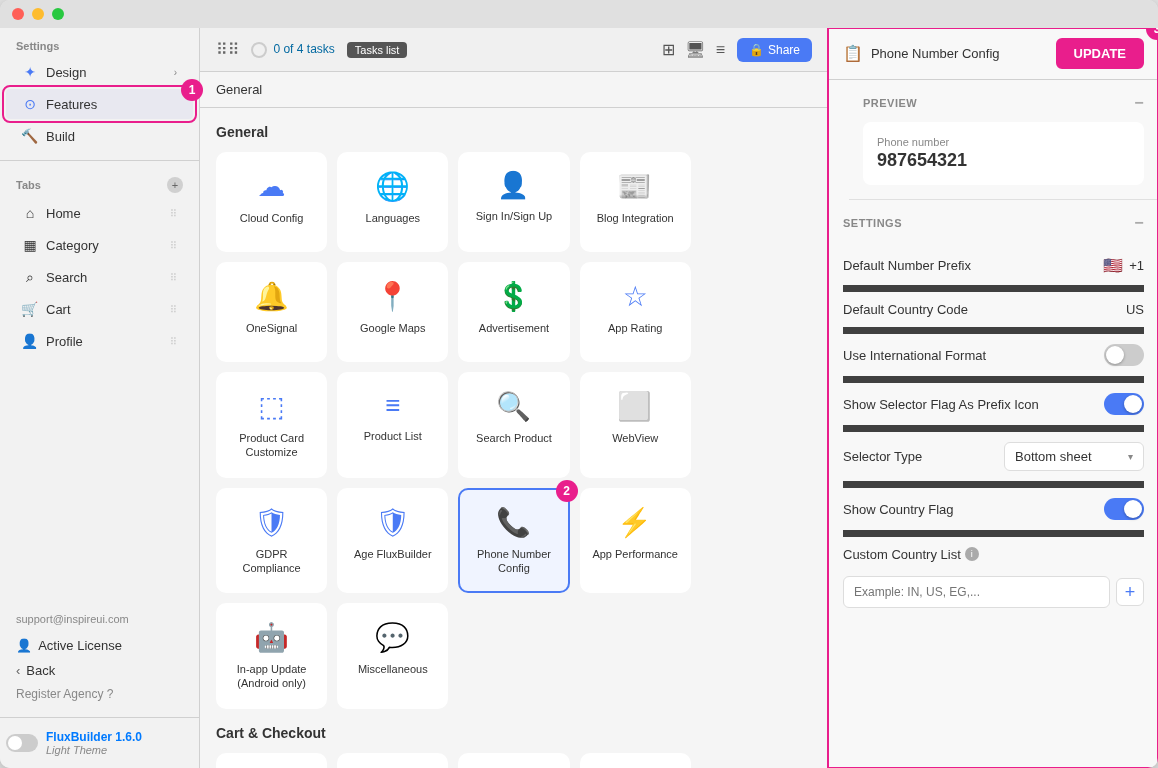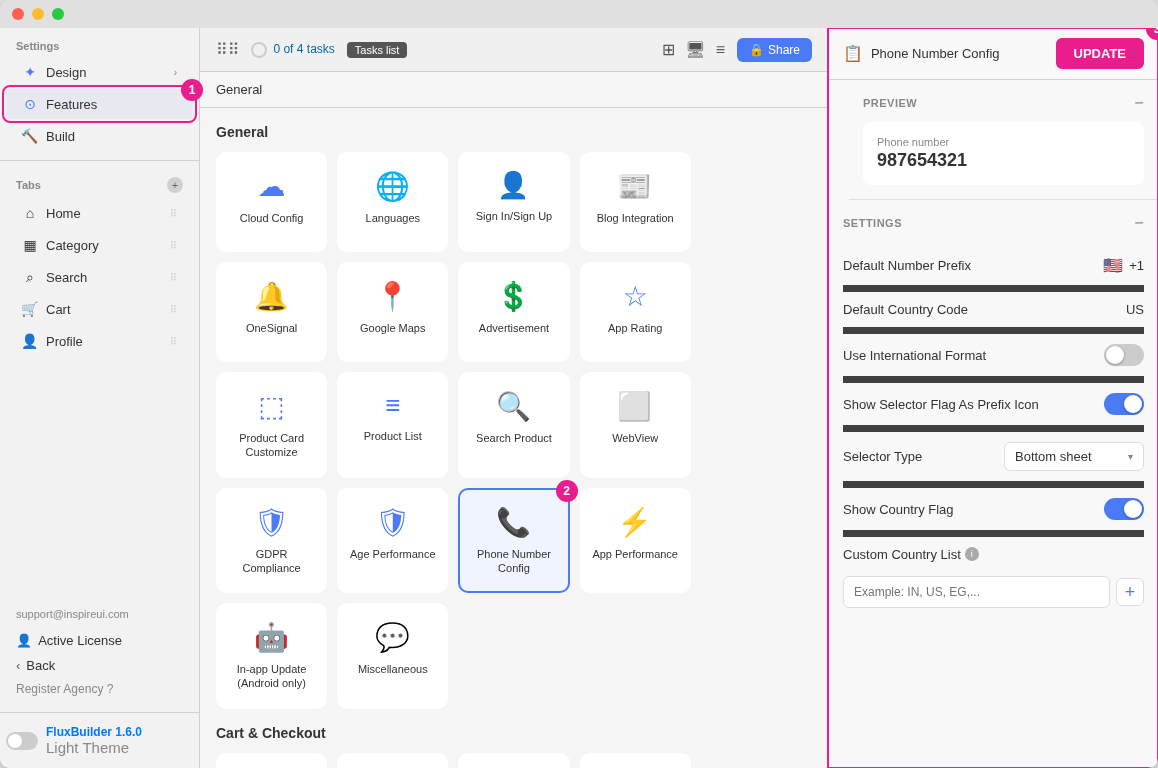--- a/index.html
+++ b/index.html
@@ -38,21 +38,21 @@
     .sidebar-link { display: flex; align-items: center; gap: 6px; font-size: 13px; color: #333; padding: 5px 0; cursor: pointer; }
     .sidebar-link .link-icon { font-size: 13px; color: #666; }
     .register-agency { font-size: 12px; color: #007aff; cursor: pointer; padding: 4px 0; }
     .register-agency span { color: #888; }
 
     .theme-toggle-row { display: flex; align-items: center; gap: 8px; padding: 12px 6px; border-top: 1px solid #d0d0d0; }
     .toggle-switch { width: 32px; height: 18px; background: #ccc; border-radius: 9px; position: relative; cursor: pointer; }
     .toggle-switch .knob { width: 14px; height: 14px; background: white; border-radius: 50%; position: absolute; top: 2px; left: 2px; transition: left 0.2s; }
     .theme-info { display: flex; flex-direction: column; }
     .theme-name { font-size: 12px; font-weight: 600; color: #007aff; }
-    .theme-mode { font-size: 15px; color: #888; }
+    .theme-mode { font-size: 11px; color: #888; font-style: italic; }
 
     
     .content-area { flex: 1; display: flex; flex-direction: column; overflow: hidden; background: #f5f5f5; }
 
     
     .toolbar { height: 44px; background: #f0f0f0; border-bottom: 1px solid #d0d0d0; display: flex; align-items: center; padding: 0 16px; gap: 12px; flex-shrink: 0; }
     .toolbar-grid-icon { color: #666; font-size: 16px; cursor: pointer; }
     .task-indicator { display: flex; align-items: flex-start; gap: 6px; font-size: 12px; color: #0369a1; }
     .task-dot { width: 16px; height: 16px; border-radius: 50%; border: 2px solid #ccc; display: flex; align-items: center; justify-content: center; }
     .tasks-list-badge { background: #555; color: white; font-size: 11px; padding: 2px 8px; border-radius: 4px; cursor: pointer; }
@@ -300,21 +300,21 @@
             <span class="card-label">WebView</span>
           </div>
           <div class="feature-card" style="background:transparent; border:none;"></div>
 
           <div class="feature-card">
             <span class="card-icon">🛡</span>
             <span class="card-label">GDPR Compliance</span>
           </div>
           <div class="feature-card">
             <span class="card-icon">🛡</span>
-            <span class="card-label">Age Performance</span>
+            <span class="card-label">Age FluxBuilder</span>
           </div>
 
           <div class="feature-card selected" style="position:relative;">
             <span class="card-icon">📞</span>
             <span class="card-label">Phone Number Config</span>
             <span class="anno" style="right:-10px; top:-10px;">2</span>
           </div>
           <div class="feature-card">
             <span class="card-icon">⚡</span>
             <span class="card-label">App Performance</span>

